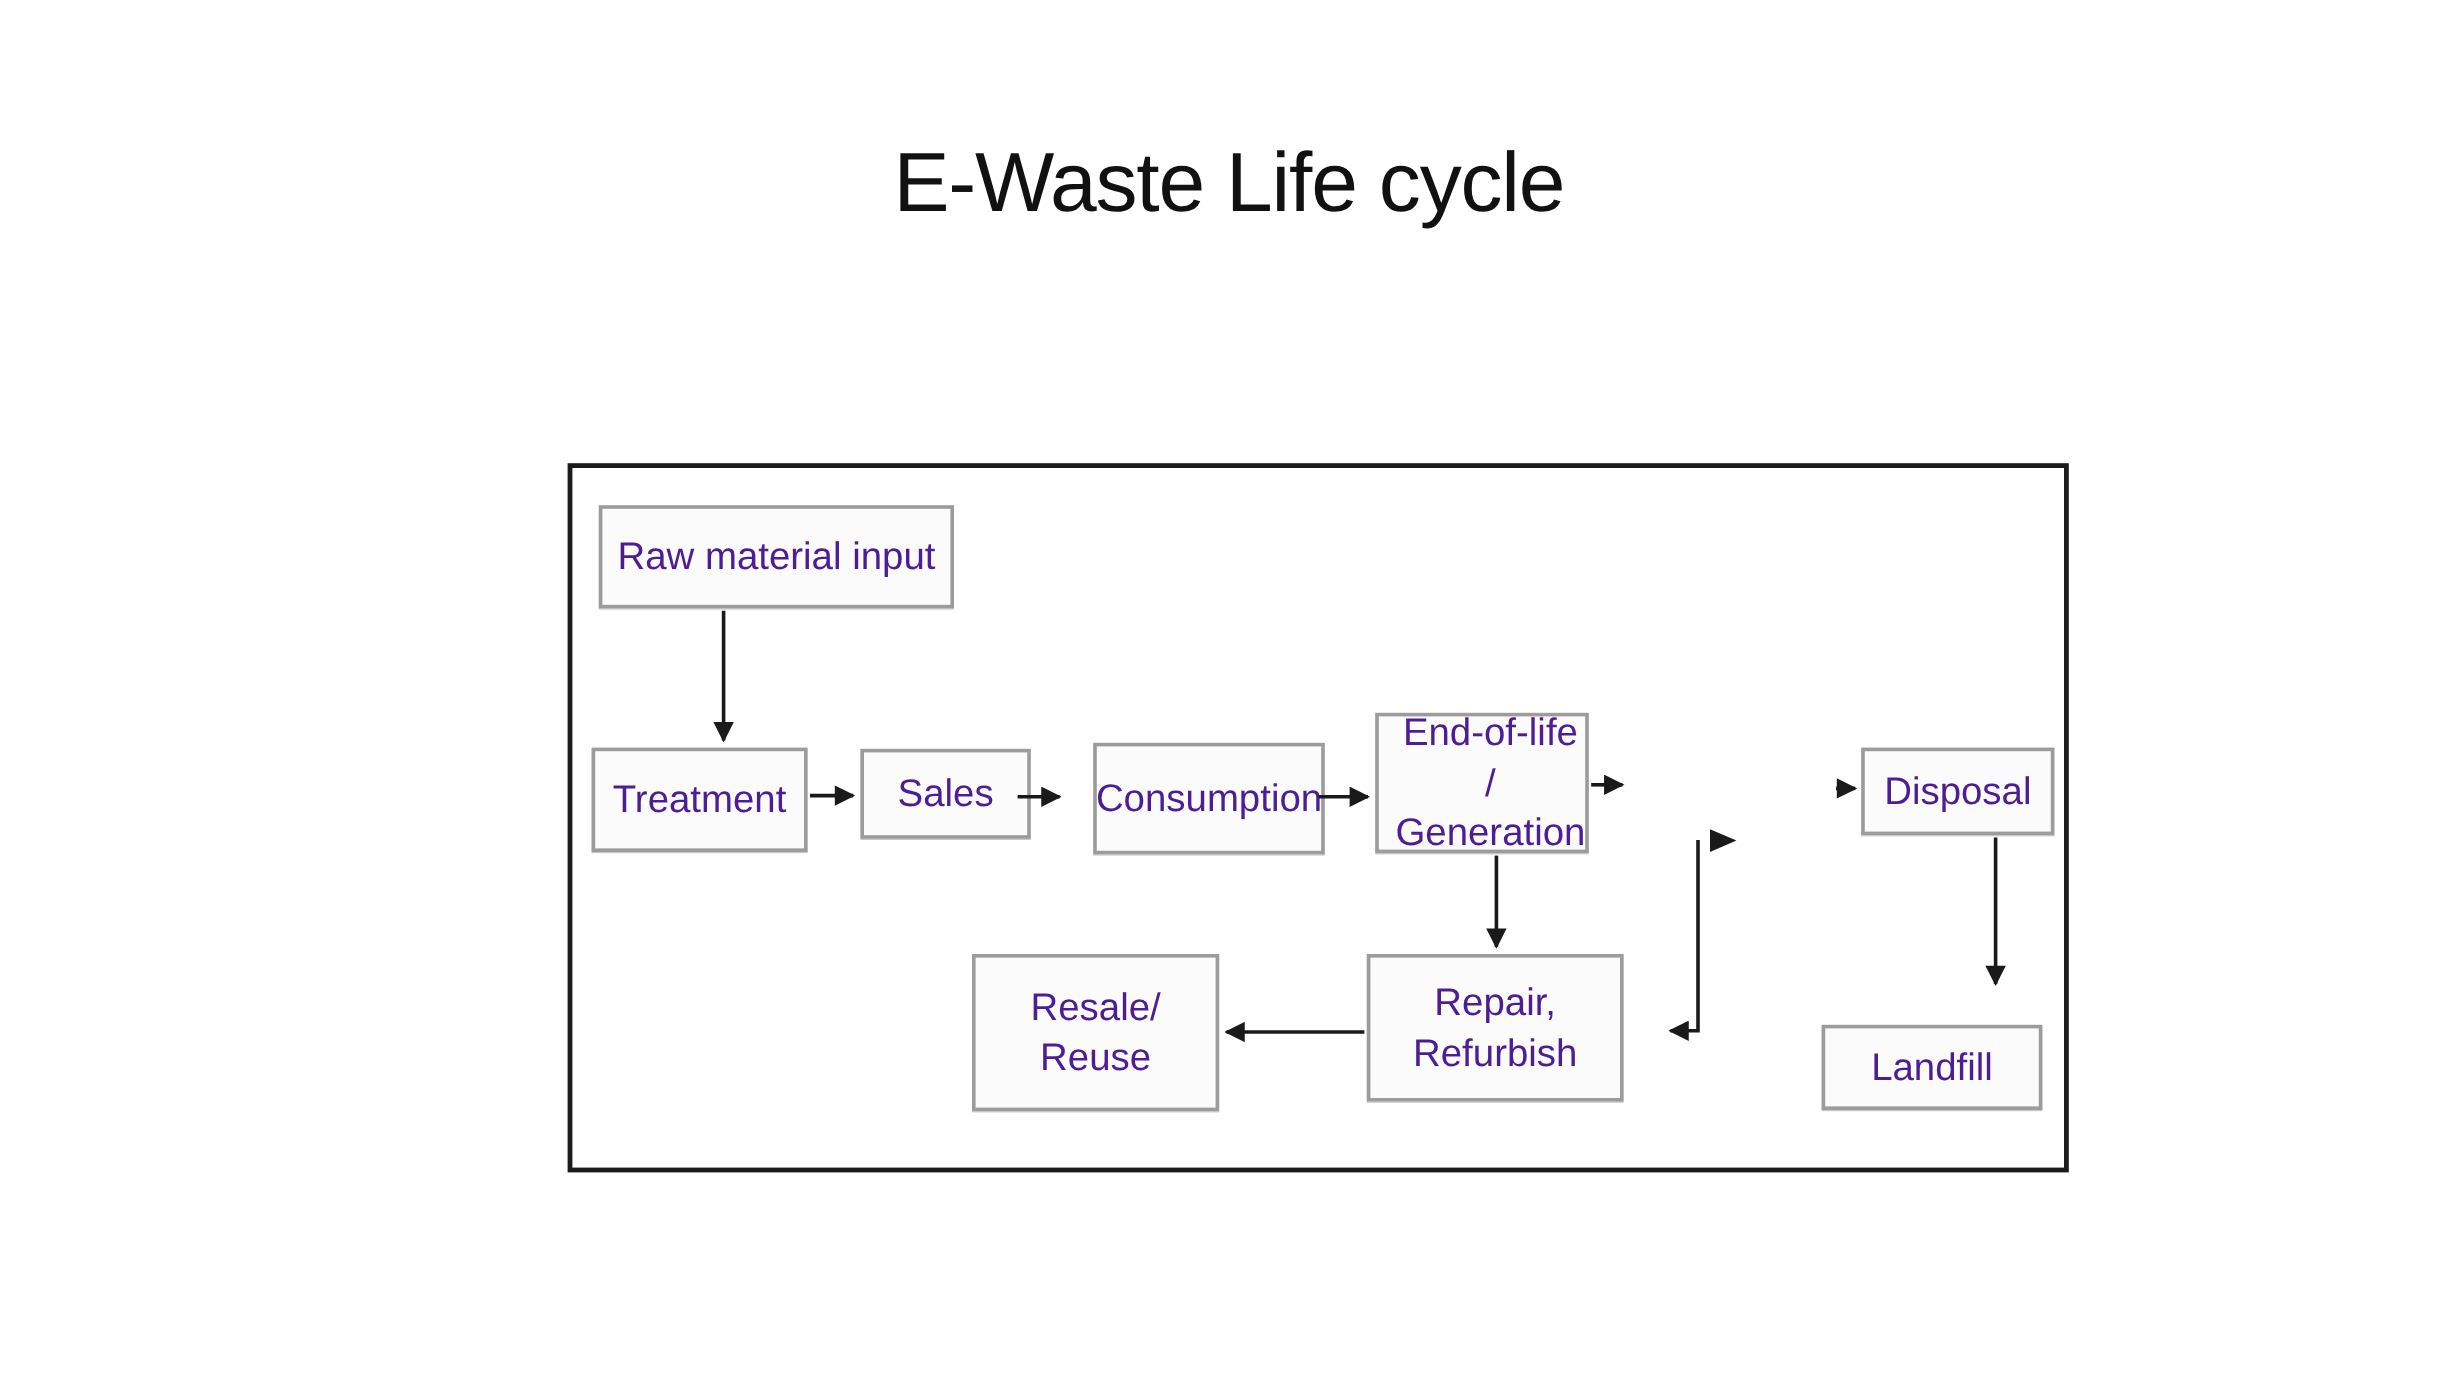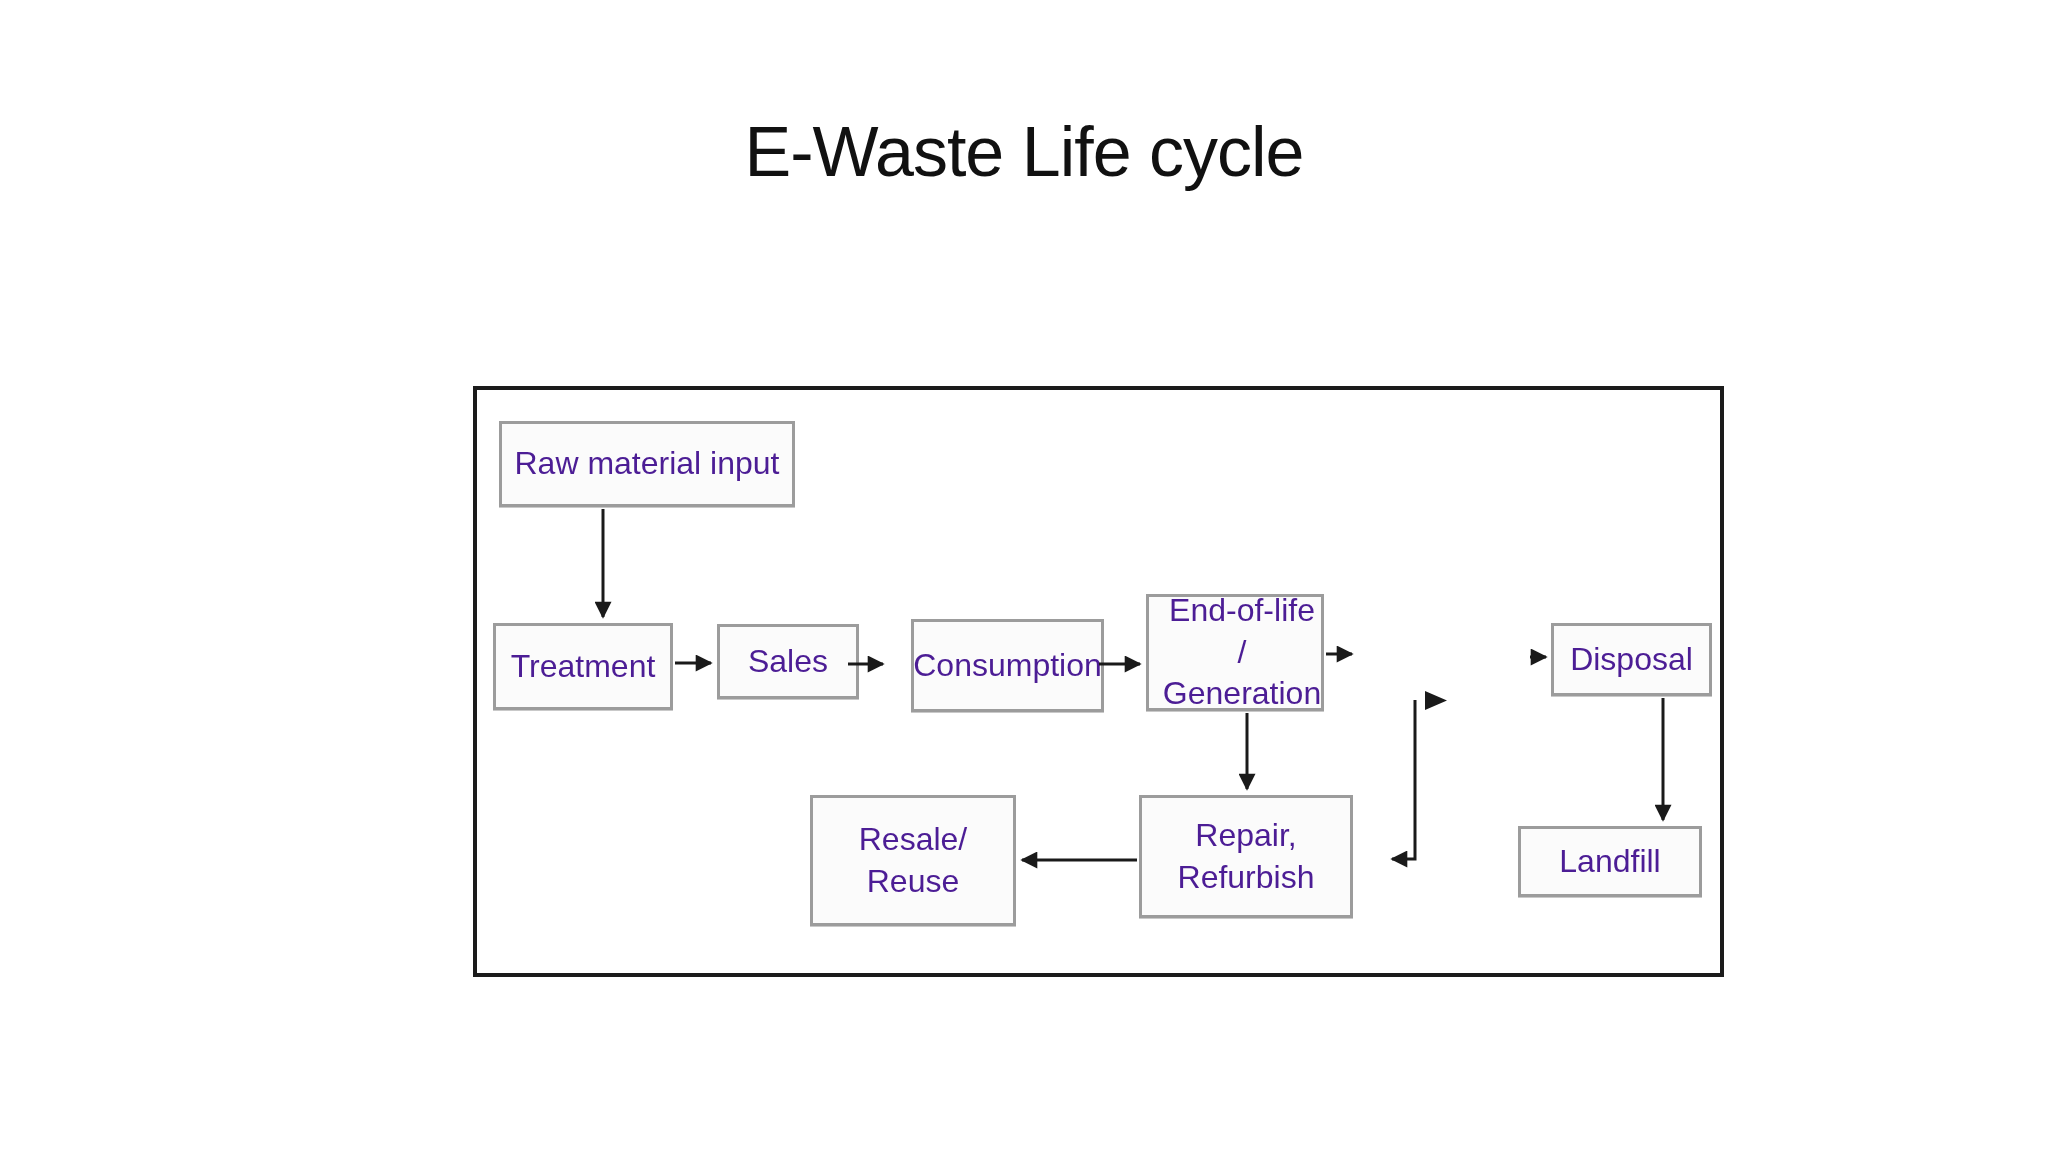--- a/index.html
+++ b/index.html
@@ -78,21 +78,21 @@
 
 
   <div class="node" style="left:1551px;top:623px;width:161px;height:73px;">Disposal</div>
 
   <div class="node" style="left:810px;top:795px;width:206px;height:131px;">Resale/
 Reuse</div>
 
   <div class="node" style="left:1139px;top:795px;width:214px;height:123px;">Repair,
 Refurbish</div>
 
-  <div class="node" style="left:1518px;top:826px;width:184px;height:71px;">Landfill</div>
+  <div class="node" style="left:1518px;top:854px;width:184px;height:71px;">Landfill</div>
 
   <svg id="connectors" viewBox="0 0 2048 1152" xmlns="http://www.w3.org/2000/svg">
     <defs>
       <marker id="arrow" viewBox="0 0 10 10" refX="9" refY="5" markerWidth="21" markerHeight="17" orient="auto" markerUnits="userSpaceOnUse">
         <path d="M0,0 L10,5 L0,10 z" fill="#1a1a1a"></path>
       </marker>
     </defs>
 
     <line x1="603" y1="509" x2="603" y2="617" marker-end="url(#arrow)"></line>
 

